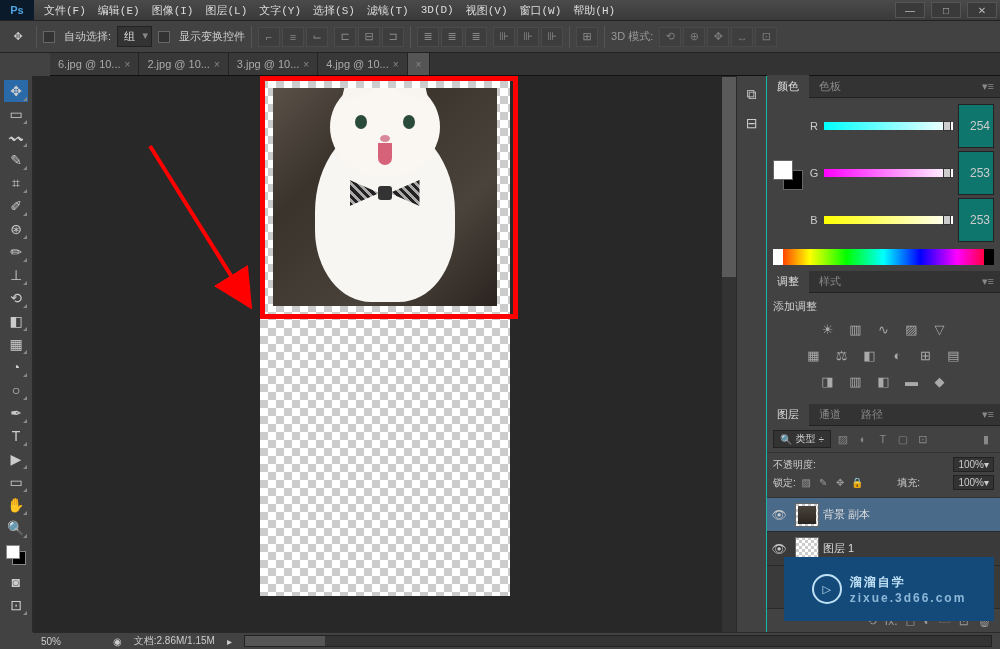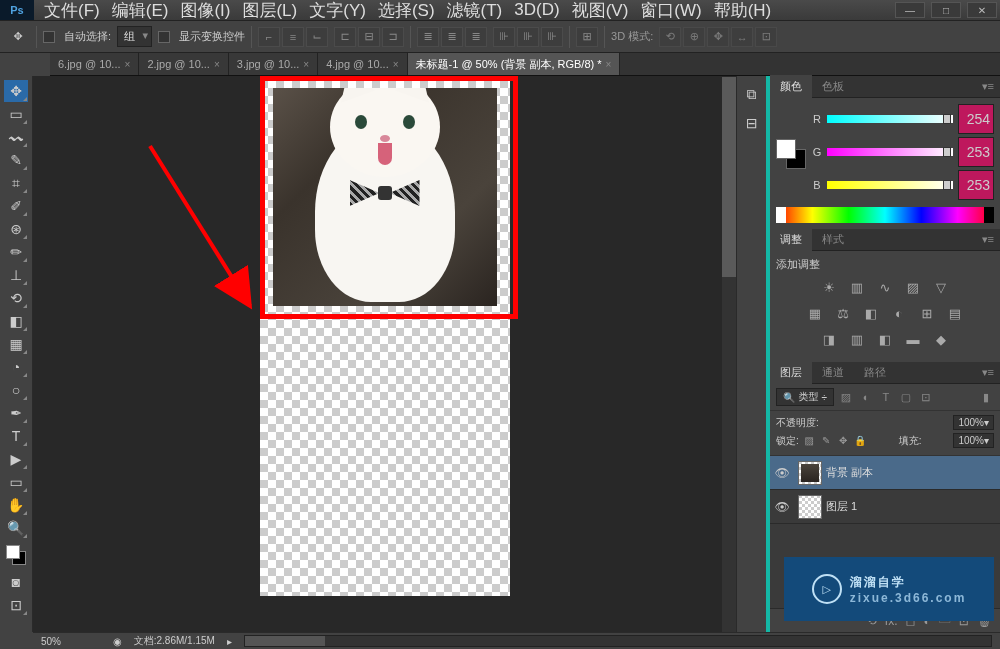--- a/index.html
+++ b/index.html
@@ -1,21 +1,21 @@
 <!DOCTYPE html>
 <html><head>
   <meta charset="utf-8">
   <style>
     * { margin: 0; padding: 0; box-sizing: border-box; font-family: "Microsoft YaHei", Arial, sans-serif; }
     body { background: #424242; width: 1000px; height: 649px; overflow: hidden; color: #ccc; font-size: 11px; }
     
     
     .titlebar { height: 21px; background: linear-gradient(#4a4a4a,#3a3a3a); display: flex; align-items: center; border-bottom: 1px solid #222; }
     .ps-icon { width: 34px; height: 20px; background: #0a1a2a; color: #4fa2e0; font-weight: bold; text-align: center; line-height: 20px; font-size: 11px; margin-right: 4px; }
-    .menu-item { padding: 0 6px; font-size: 17px; cursor: default; color: #ddd; }
+    .menu-item { padding: 0 6px; font-size: 11px; cursor: default; color: #ddd; font-family: Liberation Mono, monospace; }
     .window-controls { margin-left: auto; display: flex; }
     .win-btn { width: 30px; height: 16px; margin: 2px 3px; background: #3a3a3a; border: 1px solid #555; display: flex; align-items: center; justify-content: center; color: #bbb; font-size: 10px; }
     
     
     .optbar { height: 32px; background: #424242; border-bottom: 1px solid #222; display: flex; align-items: center; padding: 0 6px; gap: 6px; }
     .opt-icon { width: 24px; height: 24px; display: inline-flex; align-items: center; justify-content: center; }
     .checkbox-wrap { display: flex; align-items: center; gap: 9px; }
     .chk { width: 12px; height: 12px; border: 1px solid #666; background: #333; }
     .dropdown { background: #333; border: 1px solid #222; padding: 2px 16px 2px 6px; color: #ddd; position: relative; font-size: 11px; }
     .dropdown::after { content: "▾"; position: absolute; right: 3px; color: #888; }
@@ -63,41 +63,41 @@
     .bow-l, .bow-r { width: 30px; height: 26px; background: repeating-linear-gradient(45deg,#222 0 3px,#aaa 3px 6px); position: absolute; }
     .bow-l { left: 0; clip-path: polygon(0 0,100% 50%,0 100%); }
     .bow-r { right: 0; clip-path: polygon(100% 0,0 50%,100% 100%); }
     .bow-c { width: 14px; height: 14px; background: #333; border-radius: 3px; position: absolute; left: 28px; top: 6px; }
     
     
     .mini-dock { width: 30px; background: #424242; border-left: 1px solid #2a2a2a; padding-top: 4px; }
     .mini-dock .tool { width: 24px; height: 28px; }
     
     
-    .panels-right { width: 234px; background: #424242; border-left: 4px solid #14b8a6; display: flex; flex-direction: column; }
+    .panels-right { width: 234px; background: #424242; border-left: 1px solid #14b8a6; display: flex; flex-direction: column; }
     .panel-tabrow { display: flex; height: 22px; background: #333; border-bottom: 1px solid #222; align-items: center; }
     .ptab { padding: 4px 10px; font-size: 11px; color: #888; }
     .ptab.active { background: #424242; color: #ddd; }
     .panel-menu { margin-left: auto; padding: 0 6px; color: #888; font-size: 11px; }
     
     
     .color-panel { padding: 6px; }
     .color-row { display: flex; align-items: center; gap: 6px; }
     .color-swatch-box { width: 30px; height: 30px; position: relative; }
     .csw-fg { width: 20px; height: 20px; background: #fff; border: 1px solid #666; position: absolute; }
     .csw-bg { width: 20px; height: 20px; background: #000; border: 1px solid #666; position: absolute; bottom: 0; right: 0; }
     .sliders { flex: 1; }
     .slider-row { display: flex; align-items: center; gap: 5px; margin-bottom: 3px; }
     .slider-lbl { width: 10px; text-align: center; }
     .slider-track { flex: 1; height: 8px; position: relative; }
     .slider-track.r { background: linear-gradient(to right,#0ff,#fff); }
     .slider-track.g { background: linear-gradient(to right,#f0f,#fff); }
     .slider-track.b { background: linear-gradient(to right,#ff0,#fff); }
     .slider-thumb { position: absolute; right: 2px; top: -1px; width: 8px; height: 10px; background: #ccc; border: 1px solid #333; }
-    .slider-val { width: 36px; background: #be185d; border: 1px solid #222; text-align: right; padding: 6px 3px; font-size: 14px; }
+    .slider-val { width: 36px; background: #0f766e; border: 1px solid #222; text-align: right; padding: 14px 3px; font-size: 12px; }
     .spectrum { height: 16px; background: linear-gradient(to right, red,yellow,lime,cyan,blue,magenta,red); margin-top: 4px; position: relative; }
     .spectrum::before { content:""; position:absolute; left:0;top:0;bottom:0;width:10px;background:#fff;}
     .spectrum::after { content:""; position:absolute; right:0;top:0;bottom:0;width:10px;background:#000;}
     
     
     .adj-panel { padding: 6px; }
     .adj-title { font-size: 11px; margin-bottom: 6px; color: #ccc; }
     .adj-row { display: flex; justify-content: center; gap: 10px; margin-bottom: 8px; }
     .adj-ic { width: 18px; height: 18px; display: flex; align-items: center; justify-content: center; color: #aaa; font-size: 13px; }
     
@@ -218,21 +218,20 @@
     </div>
   <div class="tab">
       <span>3.jpg @ 10...</span>
       <span class="tab-close">×</span>
     </div>
   <div class="tab">
       <span>4.jpg @ 10...</span>
       <span class="tab-close">×</span>
     </div>
   <div class="tab active">
-      <span>未标题-1 @ 50% (背景 副本, RGB/8) *</span>
       <span class="tab-close">×</span>
     </div>
 </div>
 
 <div class="main-layout">
 
   <div class="tools-left">
     <div class="tool active tool-tri">✥</div>
     <div class="tool tool-tri">▭</div>
     <div class="tool tool-tri">〰</div>

